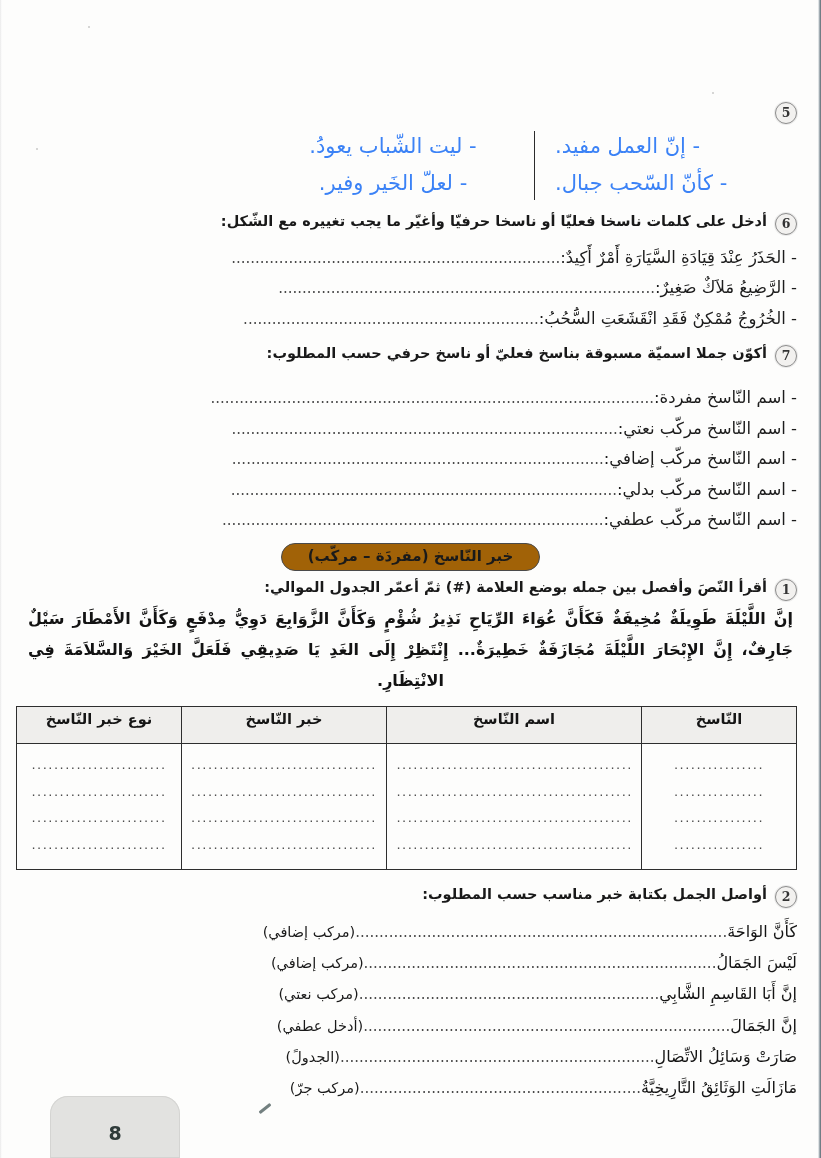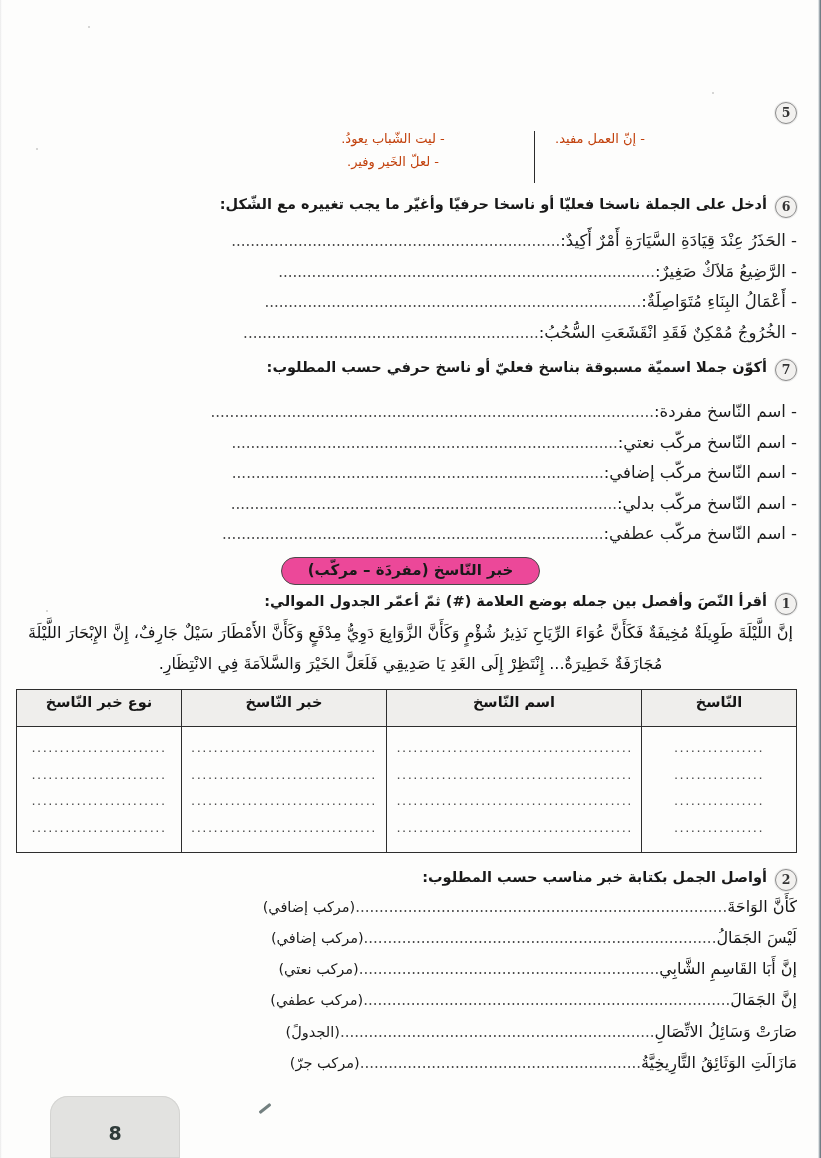--- a/index.html
+++ b/index.html
@@ -107,53 +107,53 @@
     text-align: center;
     padding-right: 12px;
   }
   .vdiv {
     width: 1px;
     background: #2b2b2b;
     margin: 3px 8px 2px 8px;
     min-height: 52px;
   }
   .sent {
-    font-size: 13px;
+    font-size: 21px;
     line-height: 1.75;
-    color: #c2410c;
+    color: #3b82f6;
   }
 
   
   .badge-wrap {
     display: flex;
     justify-content: center;
     margin: 7px 0 6px 0;
   }
   .badge {
     display: inline-block;
     border: 1.6px solid #4a4a4a;
     border-radius: 14px;
-    background: #ec4899;
+    background: #a16207;
     padding: 3px 26px 5px 26px;
     font-size: 15px;
     font-weight: 700;
     color: #1a1a1a;
     letter-spacing: .3px;
   }
 
   
   .para {
     font-size: 16px;
     line-height: 1.95;
     text-align: justify;
     text-align-last: center;
     color: #131313;
     margin-top: 2px;
     padding: 0 4px;
-    font-weight: 400;
+    font-weight: 700;
   }
 
   
   table.naskh {
     width: 760px;
     margin: 10px auto 0 auto;
     border-collapse: collapse;
     table-layout: fixed;
     direction: rtl;
   }
@@ -252,44 +252,42 @@
   <div class="content">
 
     <div class="ex" style="margin-top:100px;">
       <div class="ex-head">
         <span class="num-circle">5</span>
       </div>
 
       <div class="two-col">
         <div class="col-right">
           <div class="sent">- إنّ العمل مفيد.</div>
+          <div class="sent">- كأنّ السّحب جبال.</div>
         </div>
         <div class="vdiv"></div>
         <div class="col-left">
           <div class="sent">- ليت الشّباب يعودُ.</div>
           <div class="sent">- لعلّ الخَير وفير.</div>
         </div>
       </div>
     </div>
 
     <div class="ex" style="margin-top:9px;">
       <div class="ex-head">
         <span class="num-circle">6</span>
-        <span class="ex-title">أدخل على الجملة ناسخا فعليّا أو ناسخا حرفيّا وأغيّر ما يجب تغييره مع الشّكل:</span>
+        <span class="ex-title">أدخل على كلمات ناسخا فعليّا أو ناسخا حرفيّا وأغيّر ما يجب تغييره مع الشّكل:</span>
       </div>
 
       <div style="margin-top:8px;">
         <div class="dash-line">
           <span>- الحَذَرُ عِنْدَ قِيَادَةِ السَّيَارَةِ أَمْرٌ أَكِيدٌ:</span><span class="dots">.....................................................................</span>
         </div>
         <div class="dash-line">
           <span>- الرَّضِيعُ مَلاَكٌ صَغِيرٌ:</span><span class="dots">...............................................................................</span>
-        </div>
-        <div class="dash-line">
-          <span>- أَعْمَالُ البِنَاءِ مُتَوَاصِلَةٌ:</span><span class="dots">...............................................................................</span>
         </div>
         <div class="dash-line">
           <span>- الخُرُوجُ مُمْكِنٌ فَقَدِ انْقَشَعَتِ السُّحُبُ:</span><span class="dots">..............................................................</span>
         </div>
       </div>
     </div>
 
     <div class="ex" style="margin-top:9px;">
       <div class="ex-head">
         <span class="num-circle">7</span>
@@ -365,32 +363,32 @@
         </tr>
       </tbody>
     </table>
 
     <div class="ex" style="margin-top:14px;">
       <div class="ex-head">
         <span class="num-circle">2</span>
         <span class="ex-title">أواصل الجمل بكتابة خبر مناسب حسب المطلوب:</span>
       </div>
 
-      <div style="margin-top:0;">
+      <div style="margin-top:8px;">
         <div class="fill-row">
           <span>كَأَنَّ الوَاحَةَ</span><span class="dots">..............................................................................</span><span class="hint">(مركب إضافي)</span>
         </div>
         <div class="fill-row">
           <span>لَيْسَ الجَمَالُ</span><span class="dots">..........................................................................</span><span class="hint">(مركب إضافي)</span>
         </div>
         <div class="fill-row">
           <span>إنَّ أَبَا القَاسِمِ الشَّابِي</span><span class="dots">...............................................................</span><span class="hint">(مركب نعتي)</span>
         </div>
         <div class="fill-row">
-          <span>إنَّ الجَمَالَ</span><span class="dots">.............................................................................</span><span class="hint">(مركب عطفي)</span>
+          <span>إنَّ الجَمَالَ</span><span class="dots">.............................................................................</span><span class="hint">(أدخل عطفي)</span>
         </div>
         <div class="fill-row">
           <span>صَارَتْ وَسَائِلُ الاتِّصَالِ</span><span class="dots">..................................................................</span><span class="hint">(الجدولً)</span>
         </div>
         <div class="fill-row">
           <span>مَازَالَتِ الوَثَائِقُ التَّارِيخِيَّةُ</span><span class="dots">...........................................................</span><span class="hint">(مركب جرّ)</span>
         </div>
       </div>
     </div>
 

